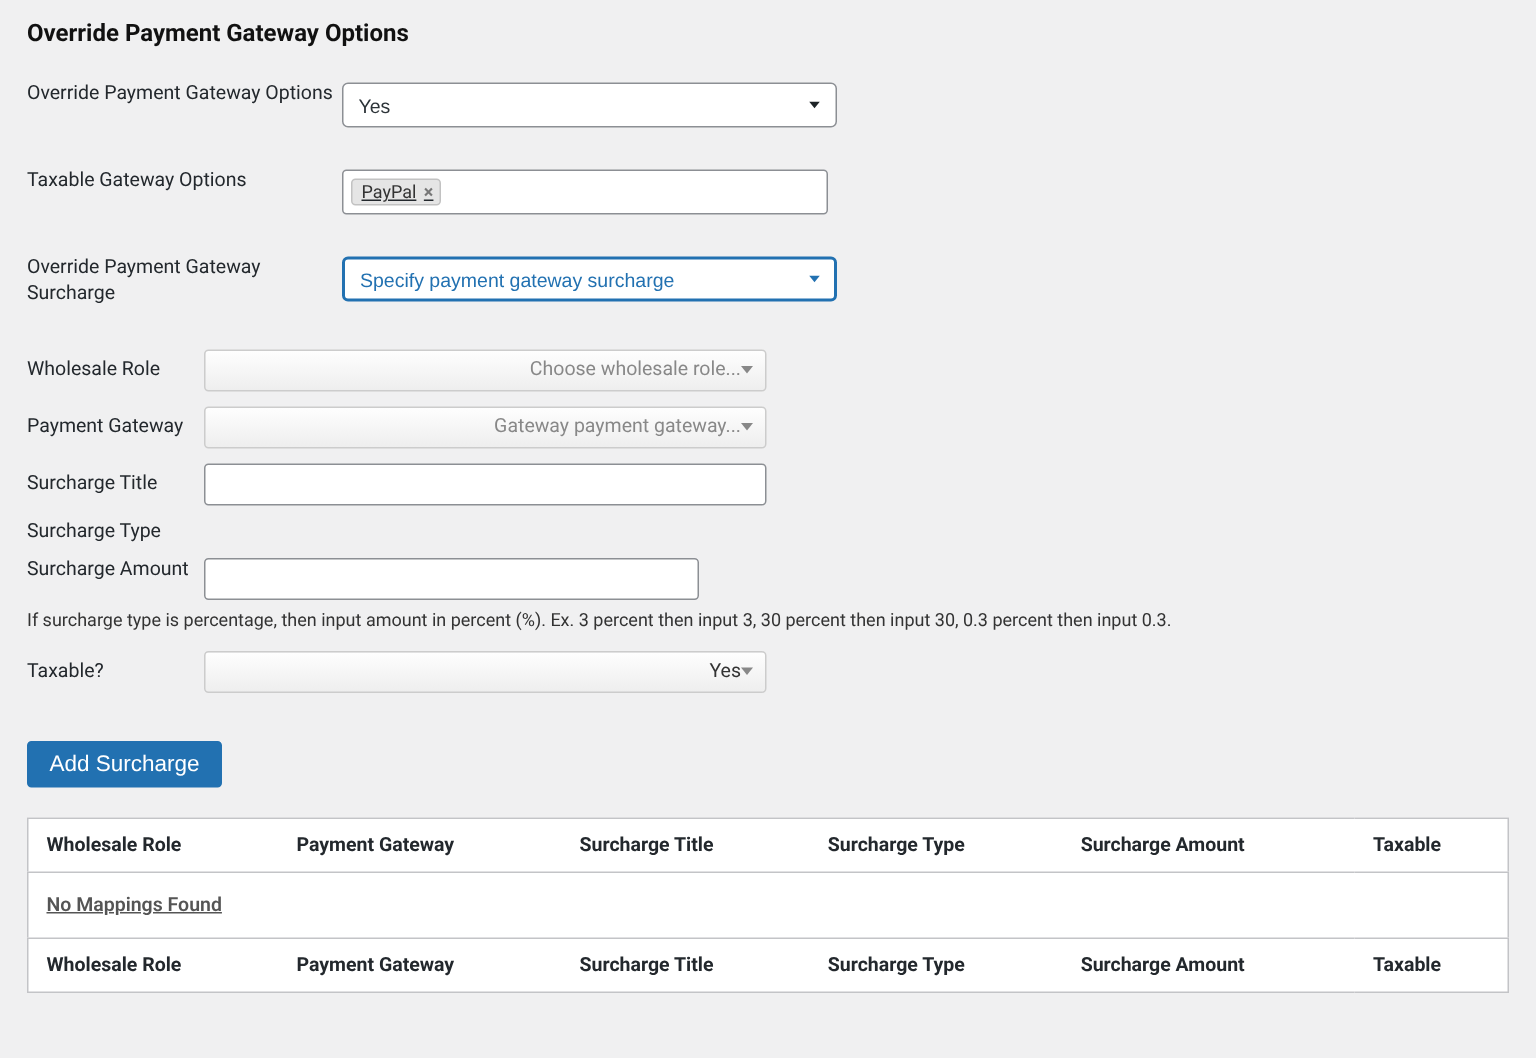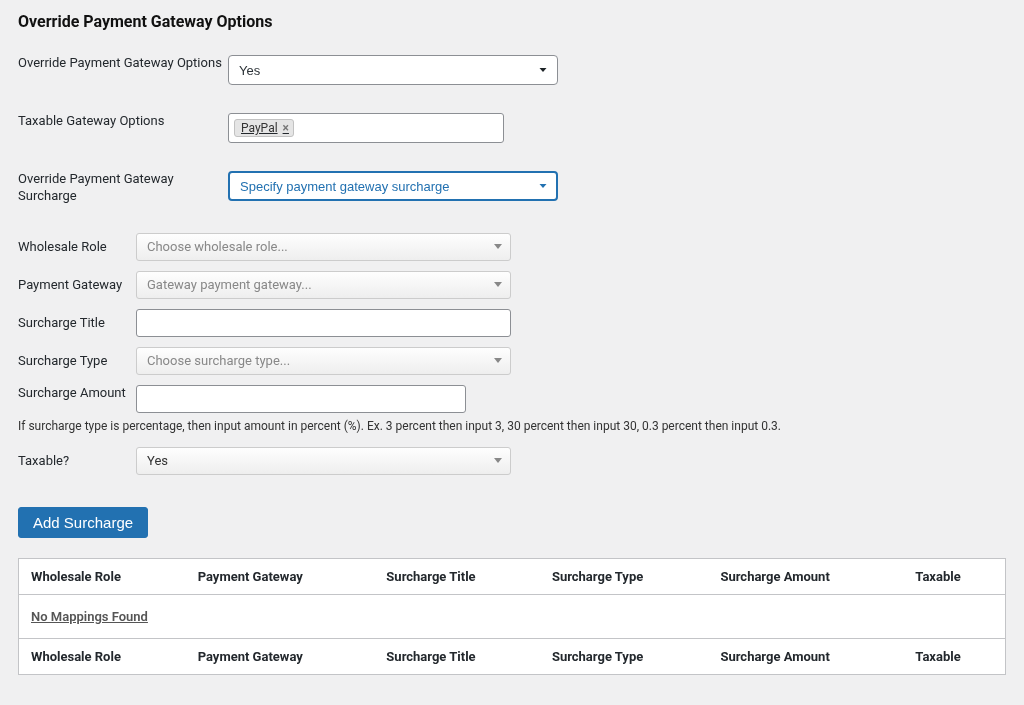--- a/index.html
+++ b/index.html
@@ -71,21 +71,21 @@
     right: 8px;
     top: 50%;
     transform: translateY(-50%);
     pointer-events: none;
     color: #1d2327;
   }
   .caret.blue { color: #2271b1; }
   .caret svg { display: block; }
 
   .tag-input {
-    width: 276px;
+    width: 324px;
     min-height: 30px;
     border: 1px solid #8c8f94;
     border-radius: 3px;
     background: #fff;
     padding: 3px;
     display: flex;
     flex-wrap: wrap;
     align-items: center;
     text-decoration: underline;
   }
@@ -110,21 +110,21 @@
   }
 
   .select2-like {
     width: 375px;
     height: 28px;
     border: 1px solid #ccc;
     background: linear-gradient(#fefefe, #eee);
     border-radius: 3px;
     display: flex;
     align-items: center;
-    justify-content: space-between;
+    justify-content: flex-end;
     padding: 0 8px 0 10px;
     color: #888;
     font-size: 13px;
   }
   .select2-like .tri {
     width: 0; height: 0;
     border-left: 4px solid transparent;
     border-right: 4px solid transparent;
     border-top: 5px solid #888;
   }
@@ -249,24 +249,20 @@
   </div>
 </div>
 
 <div class="row tight">
   <div class="label-narrow">Surcharge Title</div>
   <input type="text" class="text-input" value="" style="">
 </div>
 
 <div class="row tight">
   <div class="label-narrow">Surcharge Type</div>
-  <div class="select2-like">
-    <span>Choose surcharge type...</span>
-    <span class="tri"></span>
-  </div>
 </div>
 
 <div class="row tight" style="align-items:flex-start; margin-bottom:6px;">
   <div class="label-narrow" style="line-height:1.3;">Surcharge Amount</div>
   <input type="text" class="text-input narrowish" value="" style="">
 </div>
 
 <div class="helper-text">If surcharge type is percentage, then input amount in percent (%). Ex. 3 percent then input 3, 30 percent then input 30, 0.3 percent then input 0.3.</div>
 
 <div class="row tight" style="margin-bottom:32px;">

